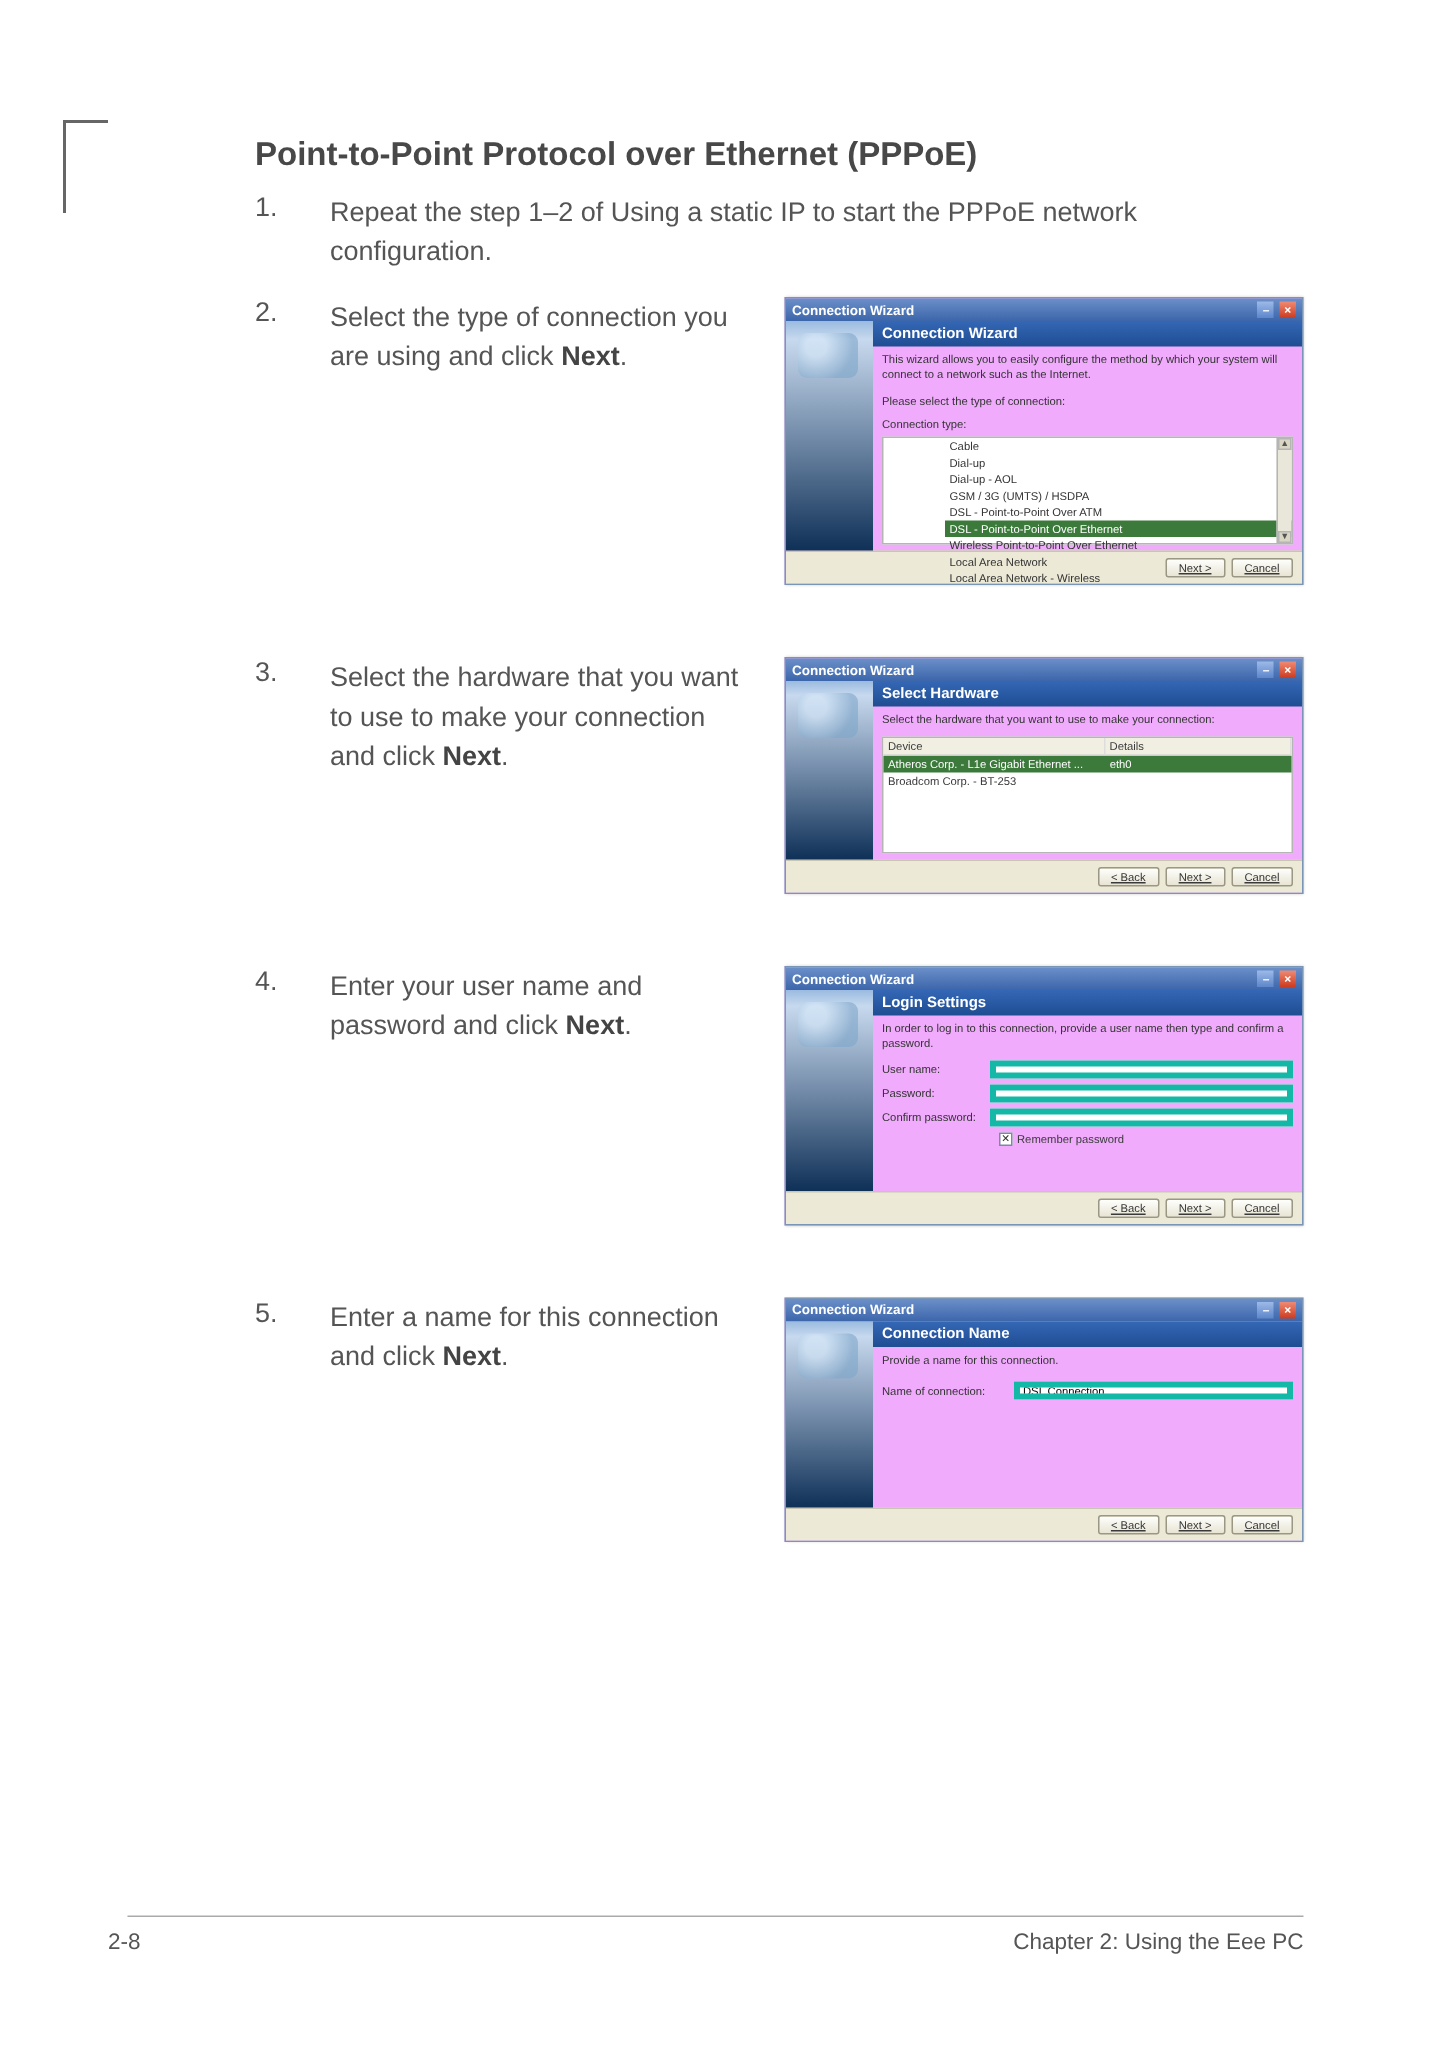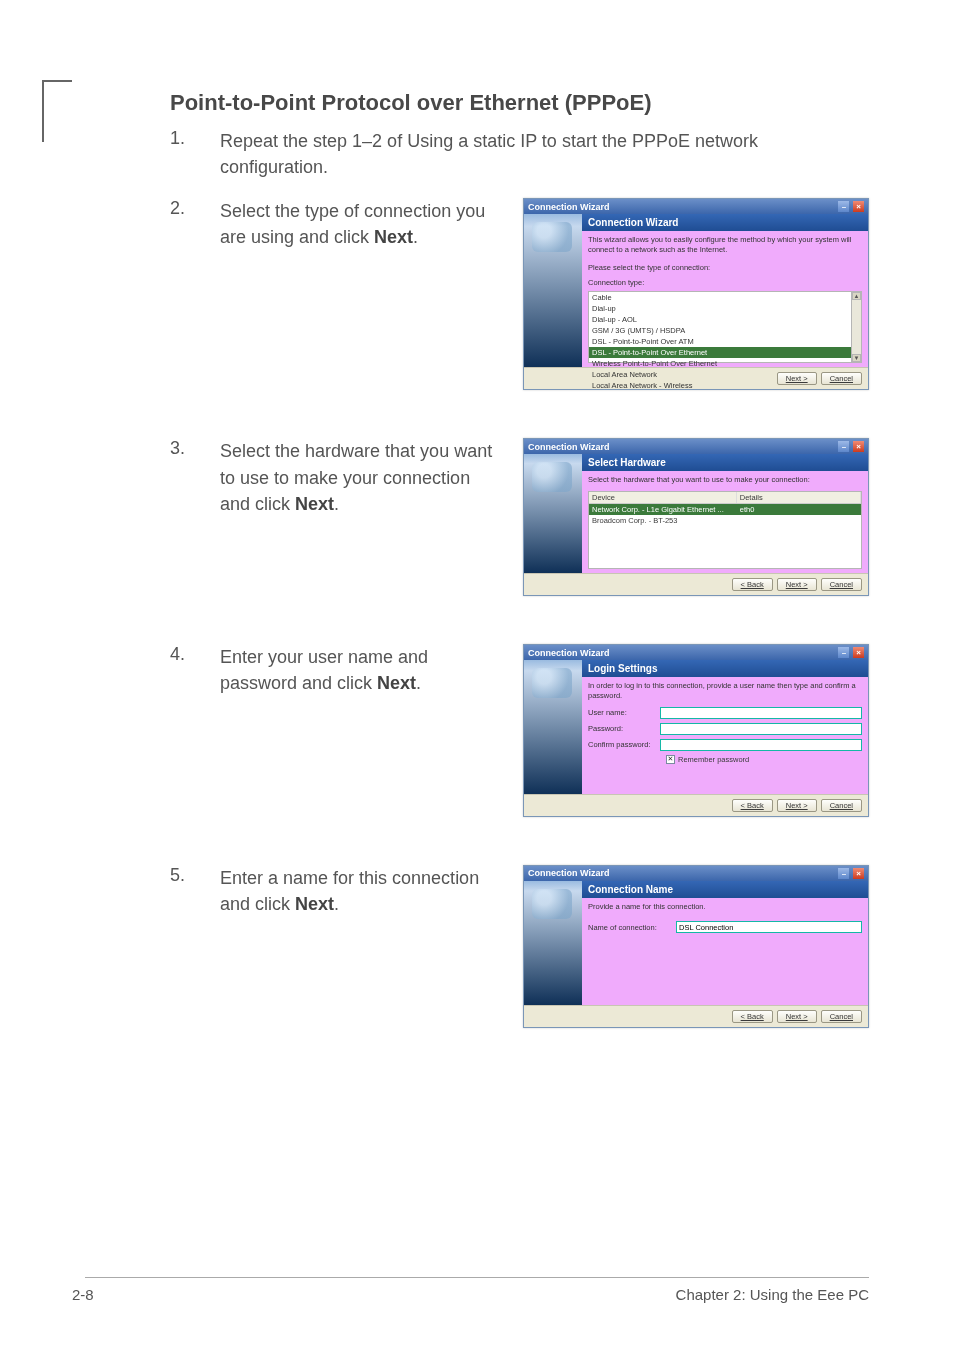--- a/index.html
+++ b/index.html
@@ -133,20 +133,21 @@
       color: #333;
       line-height: 1.3;
     }
     .wiz-label { padding: 2px 6px; font-size: 7.5px; color: #333; }
     .listbox {
       margin: 2px 6px 4px 6px;
       border: 1px solid #b5b5b5;
       background: #fff;
       font-size: 7.5px;
       position: relative;
+      padding-left: 41px;
     }
     .listbox .sb {
       position: absolute; right: 0; top: 0; bottom: 0;
       width: 10px;
       background: #e9e7da;
       border-left: 1px solid #b5b5b5;
       display: flex;
       flex-direction: column;
       justify-content: space-between;
       align-items: center;
@@ -167,21 +168,21 @@
     .tablebox .th .c1 { flex:1.2; }
     .tablebox .th .c2 { flex:1; }
     .tablebox .row { display:flex; }
     .tablebox .row div { padding:1px 3px; }
     .tablebox .row .c1 { flex:1.2; }
     .tablebox .row .c2 { flex:1; }
     .tablebox .row.sel { background:#3b7a3b; color:#fff; }
     .formrow { display:flex; align-items:center; padding: 2px 6px; font-size:7.5px; }
     .formrow label { width: 72px; color:#333; }
     .formrow input[type=text], .formrow input[type=password] {
-      flex:1; height:12px; border:1px solid #14b8a6; font-size:7.5px; padding:0 2px;
+      flex:1; height:12px; border:4px solid #14b8a6; font-size:7.5px; padding:0 2px;
     }
     .chk { margin-left: 78px; padding: 2px 6px; font-size:7.5px; display:flex; align-items:center; gap:3px; }
     .chk .box { width:9px; height:9px; border:1px solid #7a8aa0; background:#fff; display:inline-flex; align-items:center; justify-content:center; font-size:7px; color:#333; }
     .wiz-footer {
       border-top: 1px solid #c8c5b3;
       background: #ece9d6;
       padding: 4px 6px;
       display: flex;
       justify-content: flex-end;
       gap: 4px;
@@ -297,21 +298,21 @@
               <div class="wiz-side"></div>
               <div class="wiz-main">
                 <div class="wiz-banner">Select Hardware</div>
                 <div class="wiz-desc">Select the hardware that you want to use to make your connection:</div>
                 <div class="tablebox" style="height:78px;">
                   <div class="th">
                     <div class="c1">Device</div>
                     <div class="c2">Details</div>
                   </div>
                   <div class="row sel">
-                    <div class="c1">Network Corp. - L1e Gigabit Ethernet ...</div>
+                    <div class="c1">Atheros Corp. - L1e Gigabit Ethernet ...</div>
                     <div class="c2">eth0</div>
                   </div>
                   <div class="row">
                     <div class="c1">Broadcom Corp. - BT-253</div>
                     <div class="c2"></div>
                   </div>
                 </div>
               </div>
             </div>
             <div class="wiz-footer">

